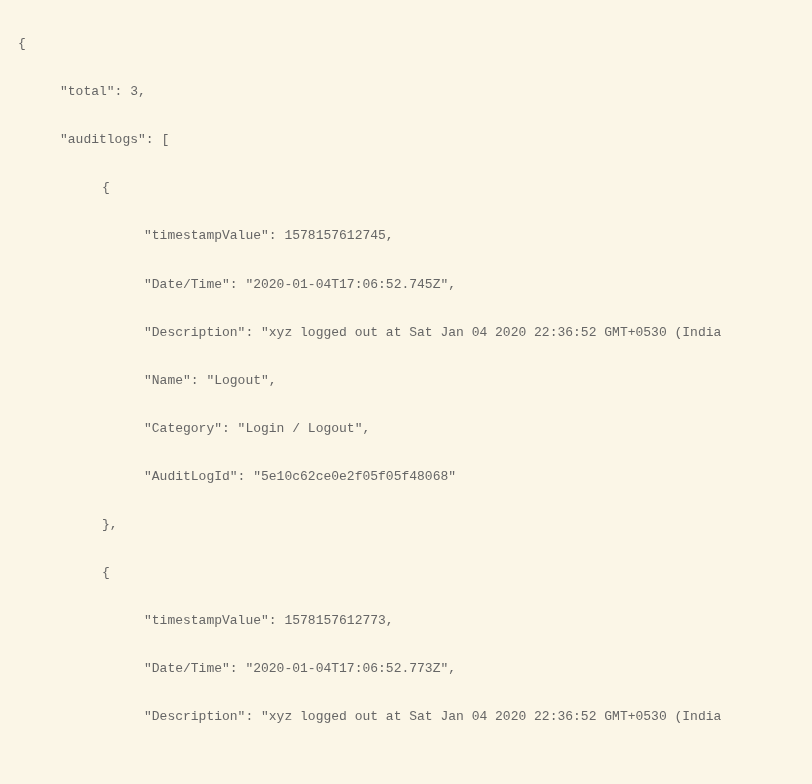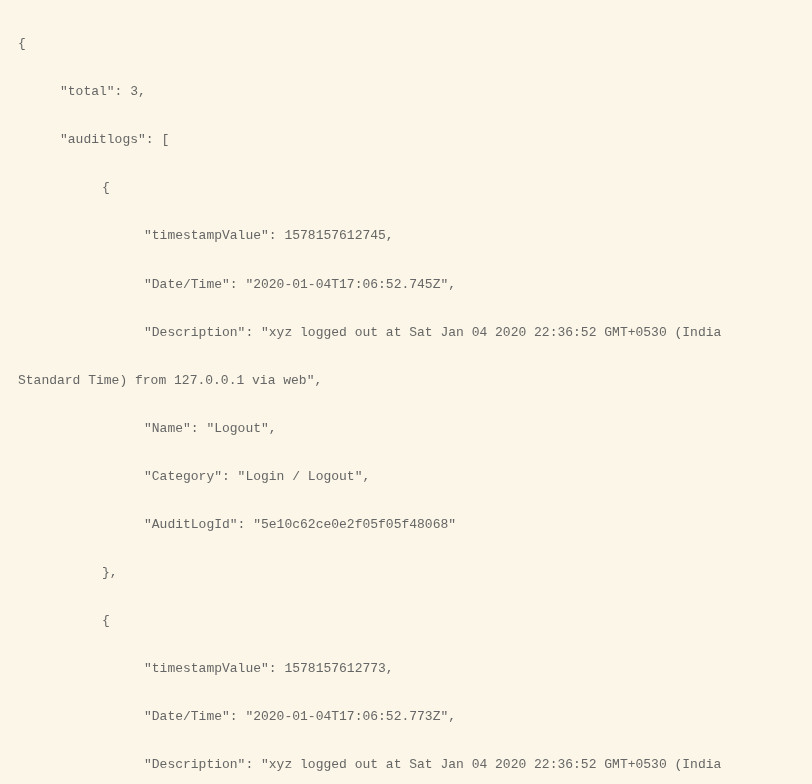--- a/index.html
+++ b/index.html
@@ -29,21 +29,20 @@
 <body>
 
 <div class="container">
 <span class="line">{</span>
 <span class="line indent-1">"total": 3,</span>
 <span class="line indent-1">"auditlogs": [</span>
 <span class="line indent-2">{</span>
 <span class="line indent-3">"timestampValue": 1578157612745,</span>
 <span class="line indent-3">"Date/Time": "2020-01-04T17:06:52.745Z",</span>
 <span class="line indent-3">"Description": "xyz logged out at Sat Jan 04 2020 22:36:52 GMT+0530 (India</span>
-<span class="line wrapped">Standard Time) from 127.0.0.1 via web",</span>
 <span class="line indent-3">"Name": "Logout",</span>
 <span class="line indent-3">"Category": "Login / Logout",</span>
 <span class="line indent-3">"AuditLogId": "5e10c62ce0e2f05f05f48068"</span>
 <span class="line indent-2">},</span>
 <span class="line indent-2">{</span>
 <span class="line indent-3">"timestampValue": 1578157612773,</span>
 <span class="line indent-3">"Date/Time": "2020-01-04T17:06:52.773Z",</span>
 <span class="line indent-3">"Description": "xyz logged out at Sat Jan 04 2020 22:36:52 GMT+0530 (India</span>
 
 

